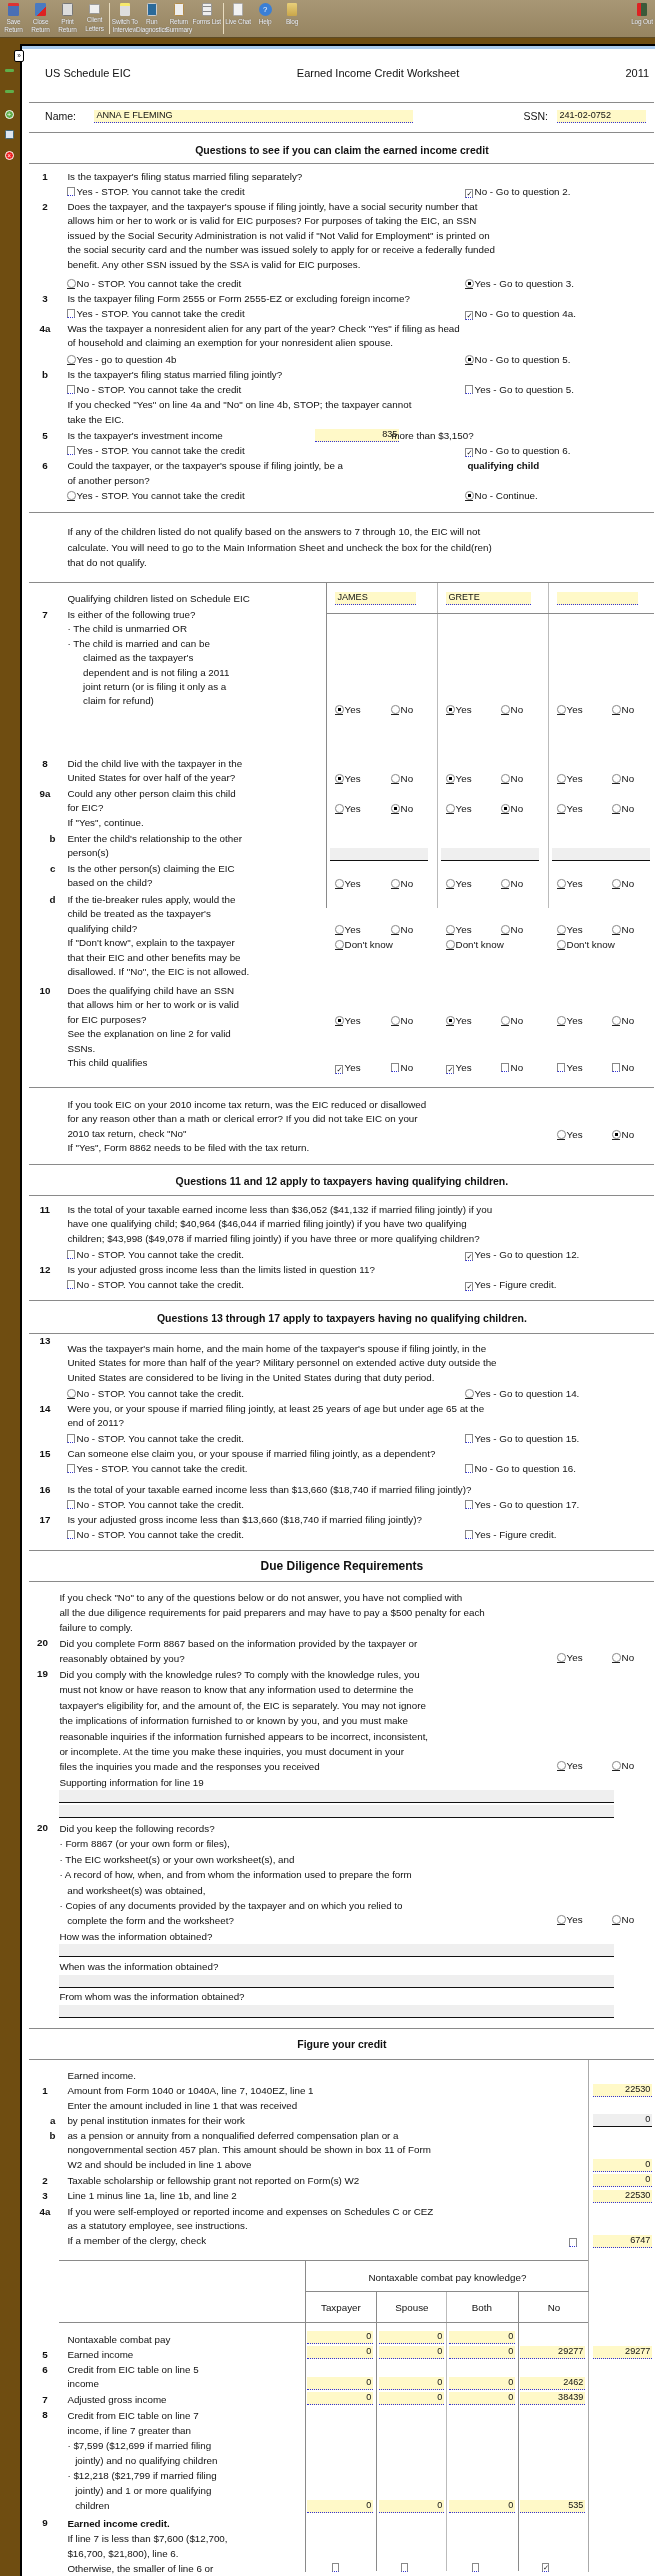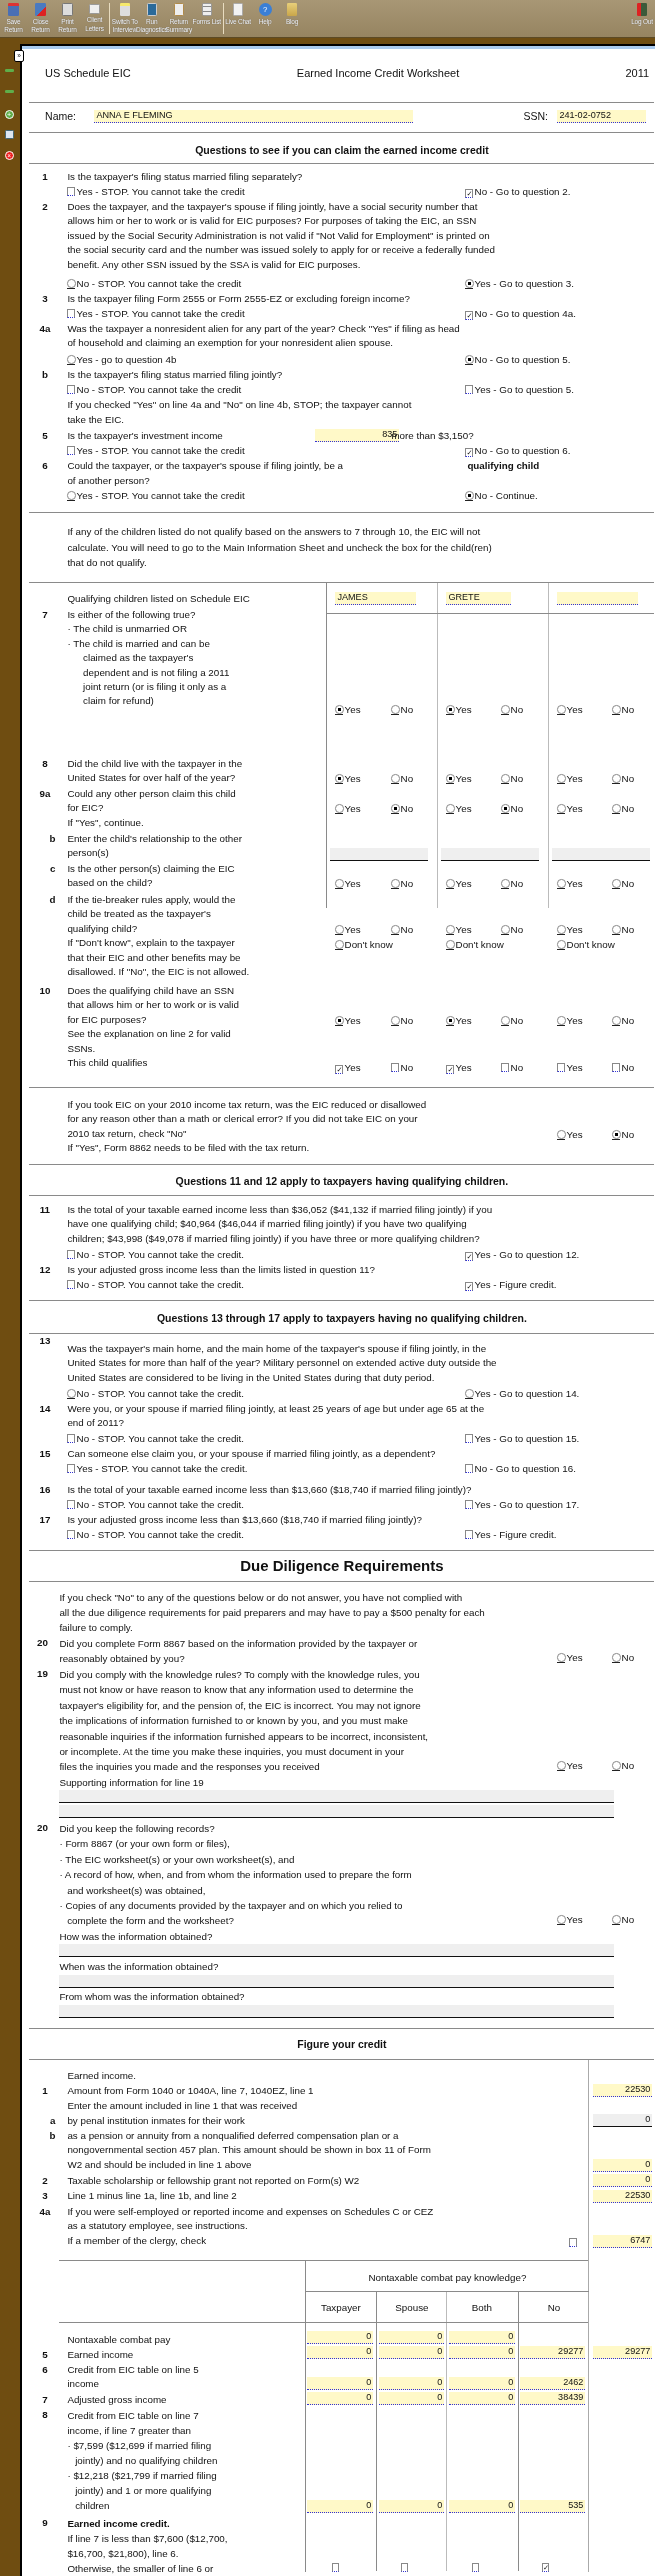--- a/index.html
+++ b/index.html
@@ -177,21 +177,21 @@
     </div>
     <div class="hr" style="top:536px"></div>
 
     <div class="vline" style="left:297px;top:537px;height:325px"></div>
     <div class="vline" style="left:408px;top:537px;height:325px;background:#bbb"></div>
     <div class="vline" style="left:519px;top:537px;height:325px;background:#bbb"></div>
     <div class="abs" style="left:297px;top:567px;width:328px;height:0.7px;background:#8a8a8a"></div>
 
     <span class="ta" style="top:546px">Qualifying children listed on Schedule EIC</span>
     <div class="field" style="left:306px;top:546px;width:81px">JAMES</div>
-    <div class="field" style="left:417px;top:546px;width:65px">GRETE</div>
+    <div class="field" style="left:417px;top:546px;width:85px">GRETE</div>
     <div class="field" style="left:528px;top:546px;width:81px;height:13px"></div>
 
     <span class="num" style="top:562px">7</span>
     <div class="ta" style="top:562px;white-space:nowrap">
       <div>Is either of the following true?</div>
       <div>· <span>The child is unmarried  OR</span></div>
       <div>· <span>The child is married and can be</span></div>
       <div style="padding-left:15.7px">claimed as the taxpayer's</div>
       <div style="padding-left:15.7px">dependent and is not filing a 2011</div>
       <div style="padding-left:15.7px">joint return  (or is filing it only as a</div>
@@ -352,42 +352,42 @@
     <span class="ta" style="top:1437px">Is the total of your taxable earned income less than $13,660  ($18,740 if married filing jointly)?</span>
     <span class="opt" style="left:38px;top:1452px"><span class="chk"></span><span>No - STOP.  You cannot take the credit.</span></span>
     <span class="opt" style="left:436px;top:1452px"><span class="chk"></span><span>Yes - Go to question 17.</span></span>
 
     <span class="num" style="top:1467px">17</span>
     <span class="ta" style="top:1467px">Is your adjusted gross income less than $13,660  ($18,740 if married filing jointly)?</span>
     <span class="opt" style="left:38px;top:1482px"><span class="chk"></span><span>No - STOP.  You cannot take the credit.</span></span>
     <span class="opt" style="left:436px;top:1482px"><span class="chk"></span><span>Yes - Figure credit.</span></span>
 
     <div class="hr" style="top:1504px"></div>
-    <div class="t bold" style="left:0;width:625px;text-align:center;top:1513px;font-size:15px">Due Diligence Requirements</div>
+    <div class="t bold" style="left:0;width:625px;text-align:center;top:1513px;font-size:12px">Due Diligence Requirements</div>
     <div class="hr" style="top:1535px"></div>
 
     <div class="abs" style="left:30px;top:1544px;font-size:9.8px;line-height:15px;white-space:nowrap">
       <div>If you check  "No"  to any of the questions below or do not answer,  you have not complied with</div>
       <div>all the due diligence requirements for paid preparers and may have to pay a $500 penalty for each</div>
       <div>failure to comply.</div>
     </div>
 
     <span class="num" style="top:1590px;width:26px">20</span>
     <div class="abs" style="left:30px;top:1590px;font-size:9.8px;line-height:15px;white-space:nowrap">
       <div>Did you complete Form 8867 based on the information provided by the taxpayer or</div>
       <div>reasonably obtained by you?</div>
     </div>
     <span class="opt" style="left:528px;top:1605px"><span class="rad"></span><span>Yes</span></span>
     <span class="opt" style="left:583px;top:1605px"><span class="rad"></span><span>No</span></span>
 
     <span class="num" style="top:1621px;width:26px">19</span>
     <div class="abs" style="left:30px;top:1621px;font-size:9.8px;line-height:15.4px;white-space:nowrap">
       <div>Did you comply with the knowledge rules?  To comply with the knowledge rules,  you</div>
       <div>must not know or have reason to know that any information used to determine the</div>
-      <div>taxpayer's eligibility for,  and the pension of,  the EIC is incorrect.  You may not ignore</div>
+      <div>taxpayer's eligibility for,  and the amount of,  the EIC is separately.  You may not ignore</div>
       <div>the implications of information furnished to or known by you,  and you must make</div>
       <div>reasonable inquiries if the information furnished appears to be incorrect,  inconsistent,</div>
       <div>or incomplete.  At the time you make these inquiries,  you must document in your</div>
       <div>files the inquiries you made and the responses you received</div>
       <div>Supporting information for line 19</div>
     </div>
     <span class="opt" style="left:528px;top:1713px"><span class="rad"></span><span>Yes</span></span>
     <span class="opt" style="left:583px;top:1713px"><span class="rad"></span><span>No</span></span>
     <div class="gfield" style="left:30px;top:1744px;width:555px;height:13px"></div>
     <div class="gfield" style="left:30px;top:1759px;width:555px;height:13px"></div>

